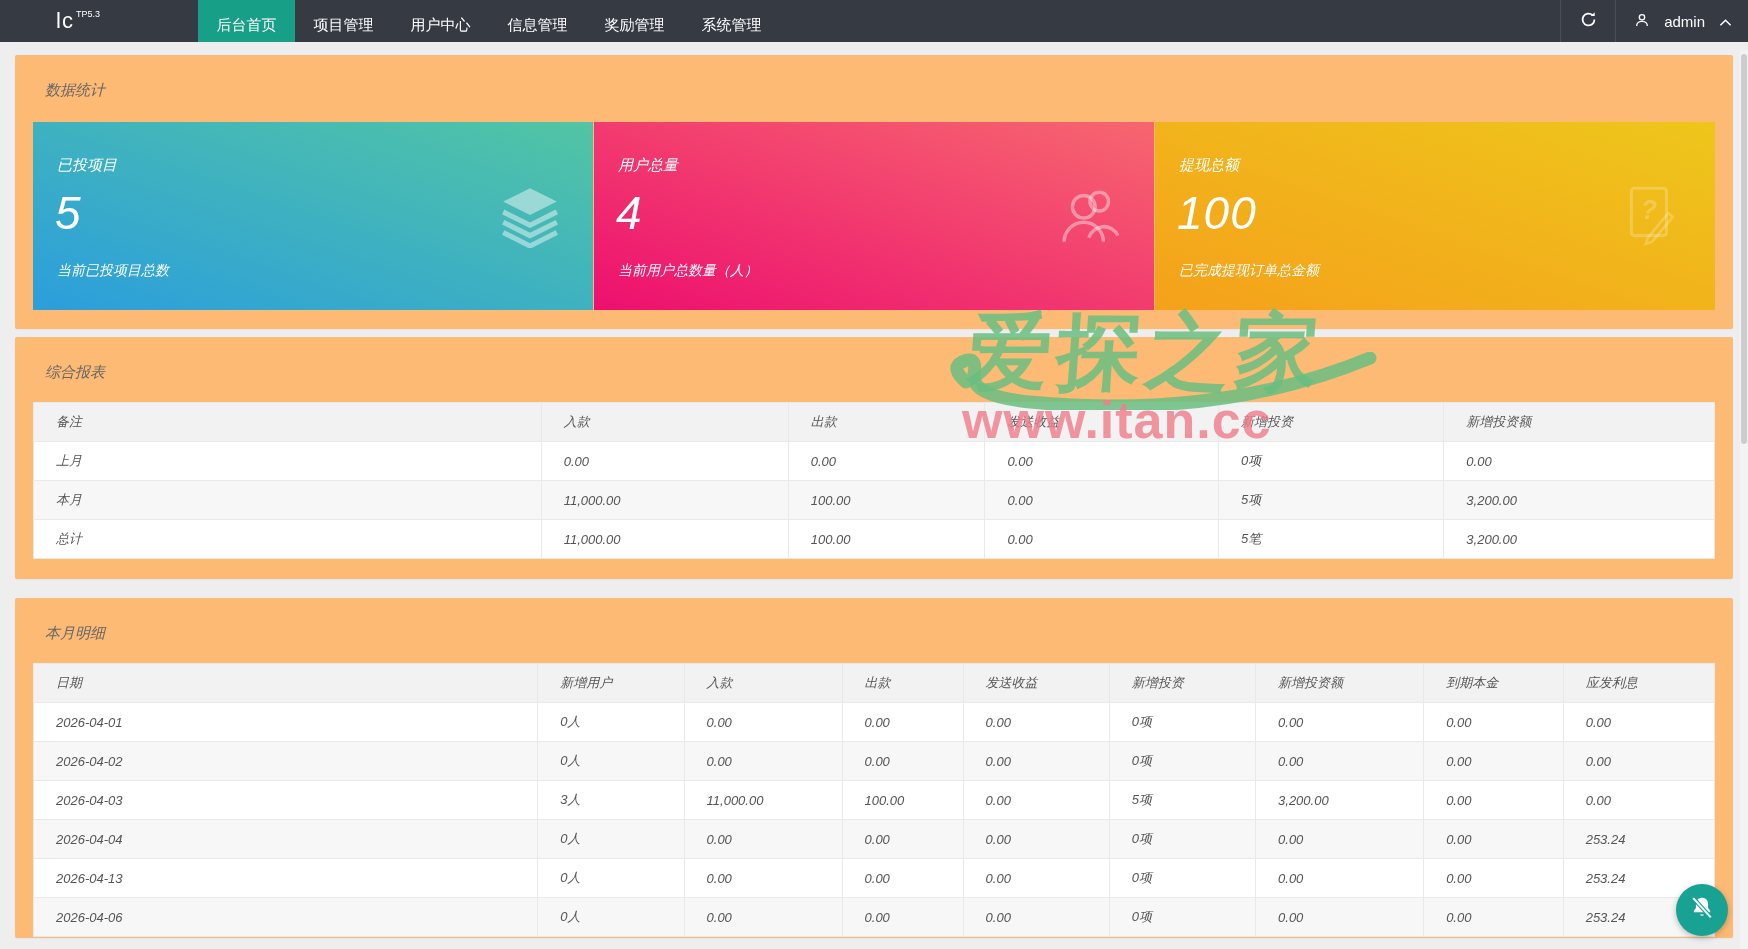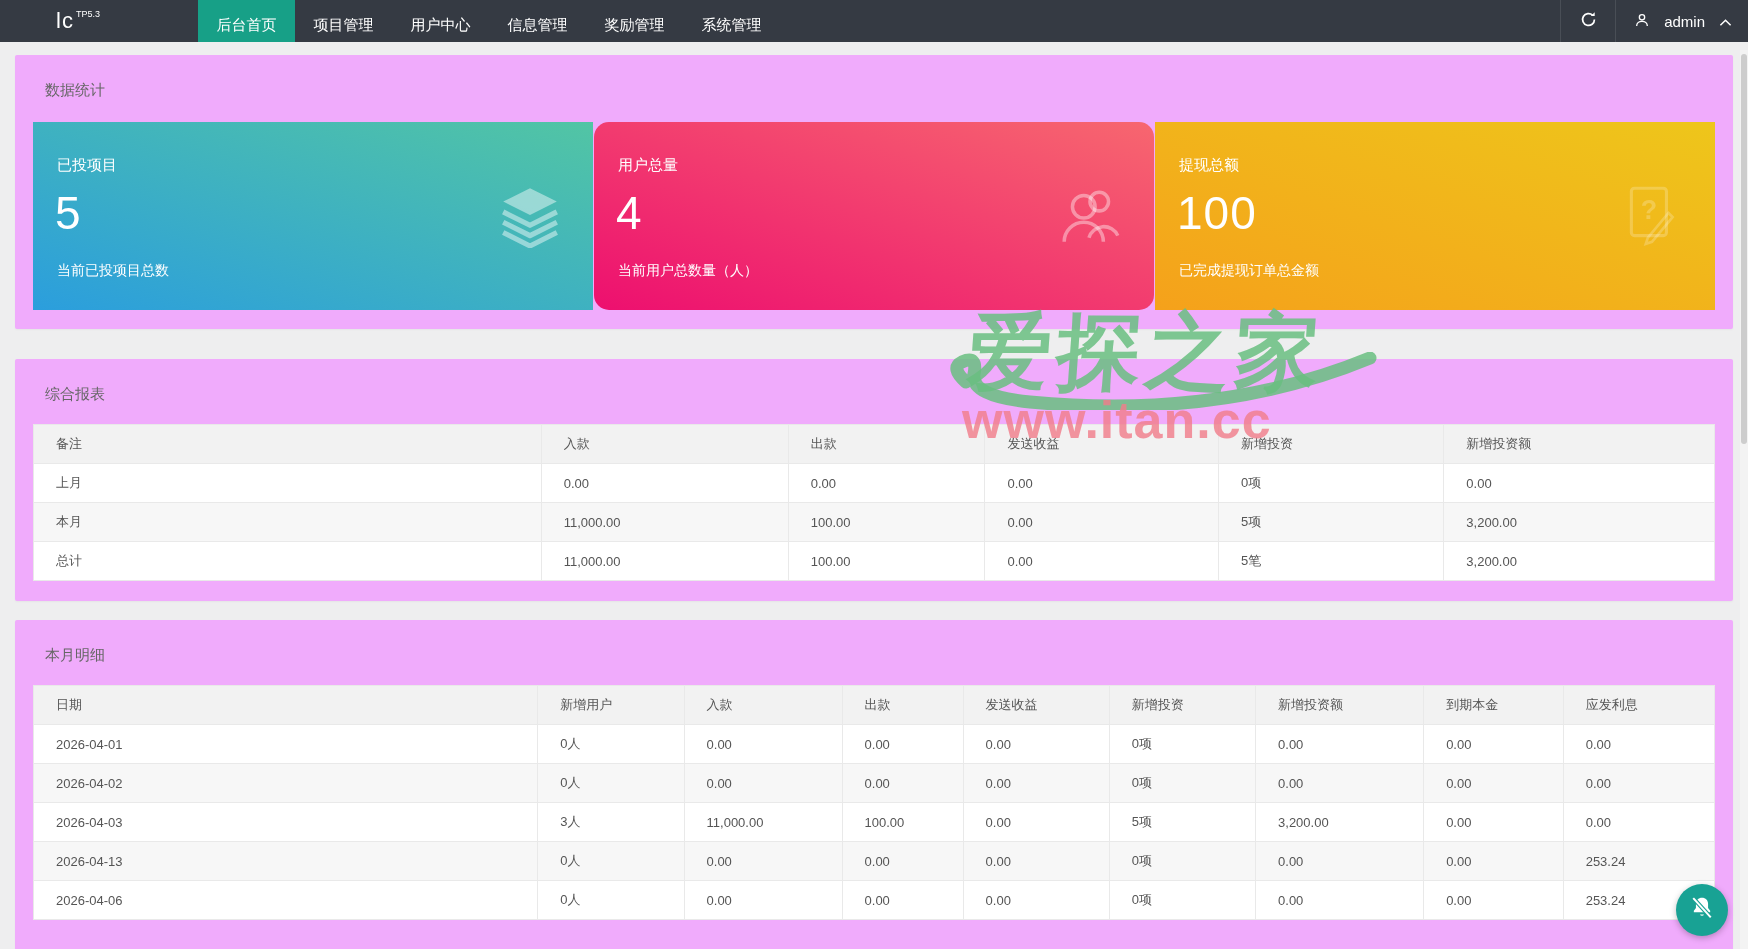--- a/index.html
+++ b/index.html
@@ -13,34 +13,34 @@
   .logo { width:198px; display:flex; align-items:center; padding-left:56px; color:#fff; }
   .logo .lc { font-size:22px; font-weight:400; letter-spacing:1px; }
   .logo sup { font-size:9px; margin-left:2px; position:relative; top:-7px; }
   .nav-item { width:97px; text-align:center; line-height:50px; color:#fff; font-size:15px; cursor:pointer; text-decoration:none; display:block; }
   .nav-item.active { background:#17a087; }
   .nav-right { margin-left:auto; display:flex; align-items:stretch; }
   .nav-divider { width:1px; background:rgba(255,255,255,0.10); }
   .refresh-btn { width:54px; display:flex; align-items:center; justify-content:center; cursor:pointer; }
   .user-area { display:flex; align-items:center; gap:14px; padding:0 16px 0 18px; color:#fff; font-size:15px; cursor:pointer; }
   
-  .panel { background:#f0abfc; margin:0 15px; border-radius:2px; box-shadow:0 1px 2px rgba(0,0,0,0.04); position:relative; }
+  .panel { background:#fdba74; margin:0 15px; border-radius:2px; box-shadow:0 1px 2px rgba(0,0,0,0.04); position:relative;font-style:italic; }
   #panel-stats { margin-top:13px; height:274px; }
-  #panel-summary { margin-top:30px; height:242px; }
+  #panel-summary { margin-top:8px; height:242px; }
   #panel-monthly { margin-top:19px; height:340px; overflow:hidden; }
   .section-title { padding:26px 18px 0 30px; color:#666; font-size:15px; }
   
   .cards { display:flex; gap:1px; padding:22px 18px 16px 18px; }
   .card { flex:1; height:188px; position:relative; color:#fff; overflow:hidden; }
   .card-label { position:absolute; left:24px; top:34px; font-size:15px; }
   .card-value { position:absolute; left:22px; top:64px; font-size:46px; font-weight:400; letter-spacing:1px; }
   .card-caption { position:absolute; left:24px; top:140px; font-size:14px; }
   .card-icon { position:absolute; right:30px; top:60px; width:66px; height:66px; }
   .grad-1 { background:linear-gradient(to top right,#2b9edd,#52c5a4); }
-  .grad-2 { background:linear-gradient(to top right,#ed0f6f,#f7676f);border-radius:15px; }
+  .grad-2 { background:linear-gradient(to top right,#ed0f6f,#f7676f); }
   .grad-3 { background:linear-gradient(to top right,#7d35c7,#aa52e2); }
   .grad-4 { background:linear-gradient(to top right,#f5a11b,#eec61b); }
   
   table.data-table { width:calc(100% - 36px); margin:20px 18px 0 18px; border-collapse:collapse; table-layout:fixed; }
   table.data-table th, table.data-table td {
     height:39px; padding-left:22px; font-size:13px; text-align:left;
     border:1px solid #e9e9e9; overflow:hidden; white-space:nowrap;
   }
   table.data-table th { background:#f2f2f2; color:#555; font-weight:400; }
   table.data-table td { color:#555; background:#fff; }
@@ -254,20 +254,31 @@
           <td>3人</td>
           <td>11,000.00</td>
           <td>100.00</td>
           <td>0.00</td>
           <td>5项</td>
           <td>3,200.00</td>
           <td>0.00</td>
           <td>0.00</td>
         </tr>
         <tr>
+          <td>2026-04-04</td>
+          <td>0人</td>
+          <td>0.00</td>
+          <td>0.00</td>
+          <td>0.00</td>
+          <td>0项</td>
+          <td>0.00</td>
+          <td>0.00</td>
+          <td>253.24</td>
+        </tr>
+        <tr>
           <td>2026-04-13</td>
           <td>0人</td>
           <td>0.00</td>
           <td>0.00</td>
           <td>0.00</td>
           <td>0项</td>
           <td>0.00</td>
           <td>0.00</td>
           <td>253.24</td>
         </tr>

